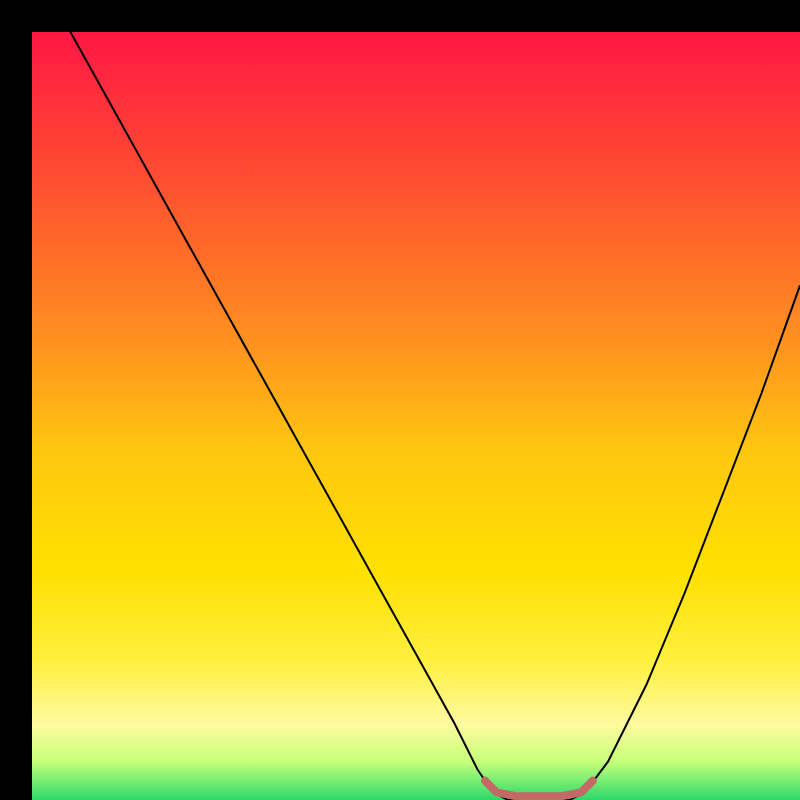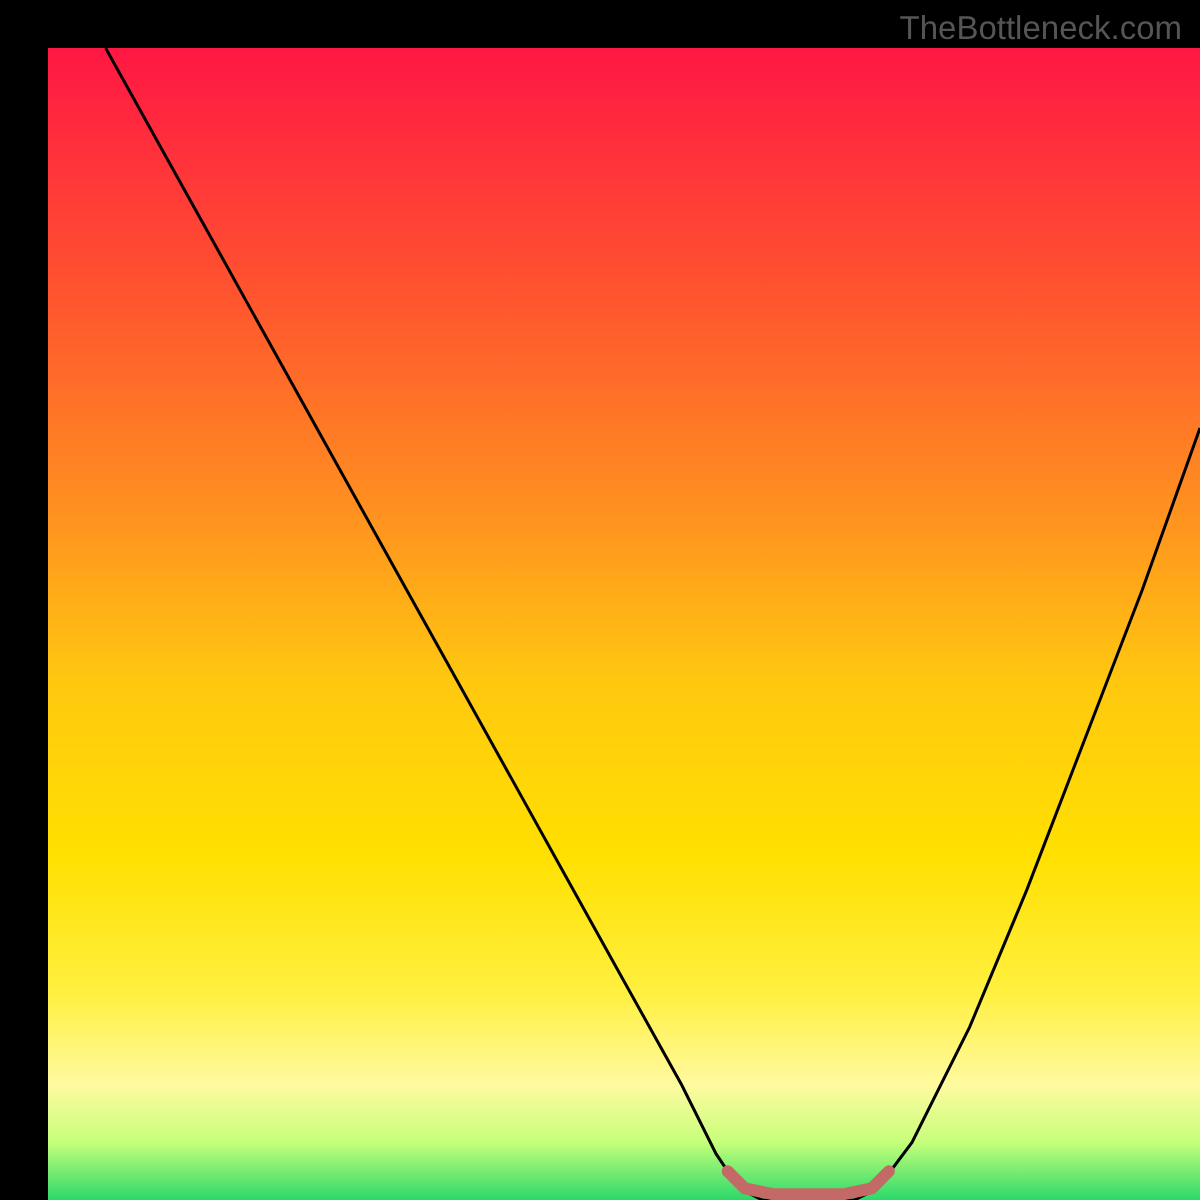--- a/index.html
+++ b/index.html
@@ -26,21 +26,20 @@
     z-index: 10;
   }
   svg {
     display: block;
   }
 </style>
 </head>
 <body>
 
 <div class="chart-container">
-  <div class="watermark">TheBottleneck.com</div>
   <svg id="chart-svg" width="800" height="800">
     <defs>
       <linearGradient id="bg-grad" x1="0" y1="0" x2="0" y2="1">
           <stop offset="0%" stop-color="#ff1744"></stop>
           <stop offset="20%" stop-color="#ff5030"></stop>
           <stop offset="40%" stop-color="#ff9020"></stop>
           <stop offset="55%" stop-color="#ffc810"></stop>
           <stop offset="70%" stop-color="#ffe000"></stop>
           <stop offset="82%" stop-color="#fff040"></stop>
           <stop offset="90%" stop-color="#fffaa0"></stop>

